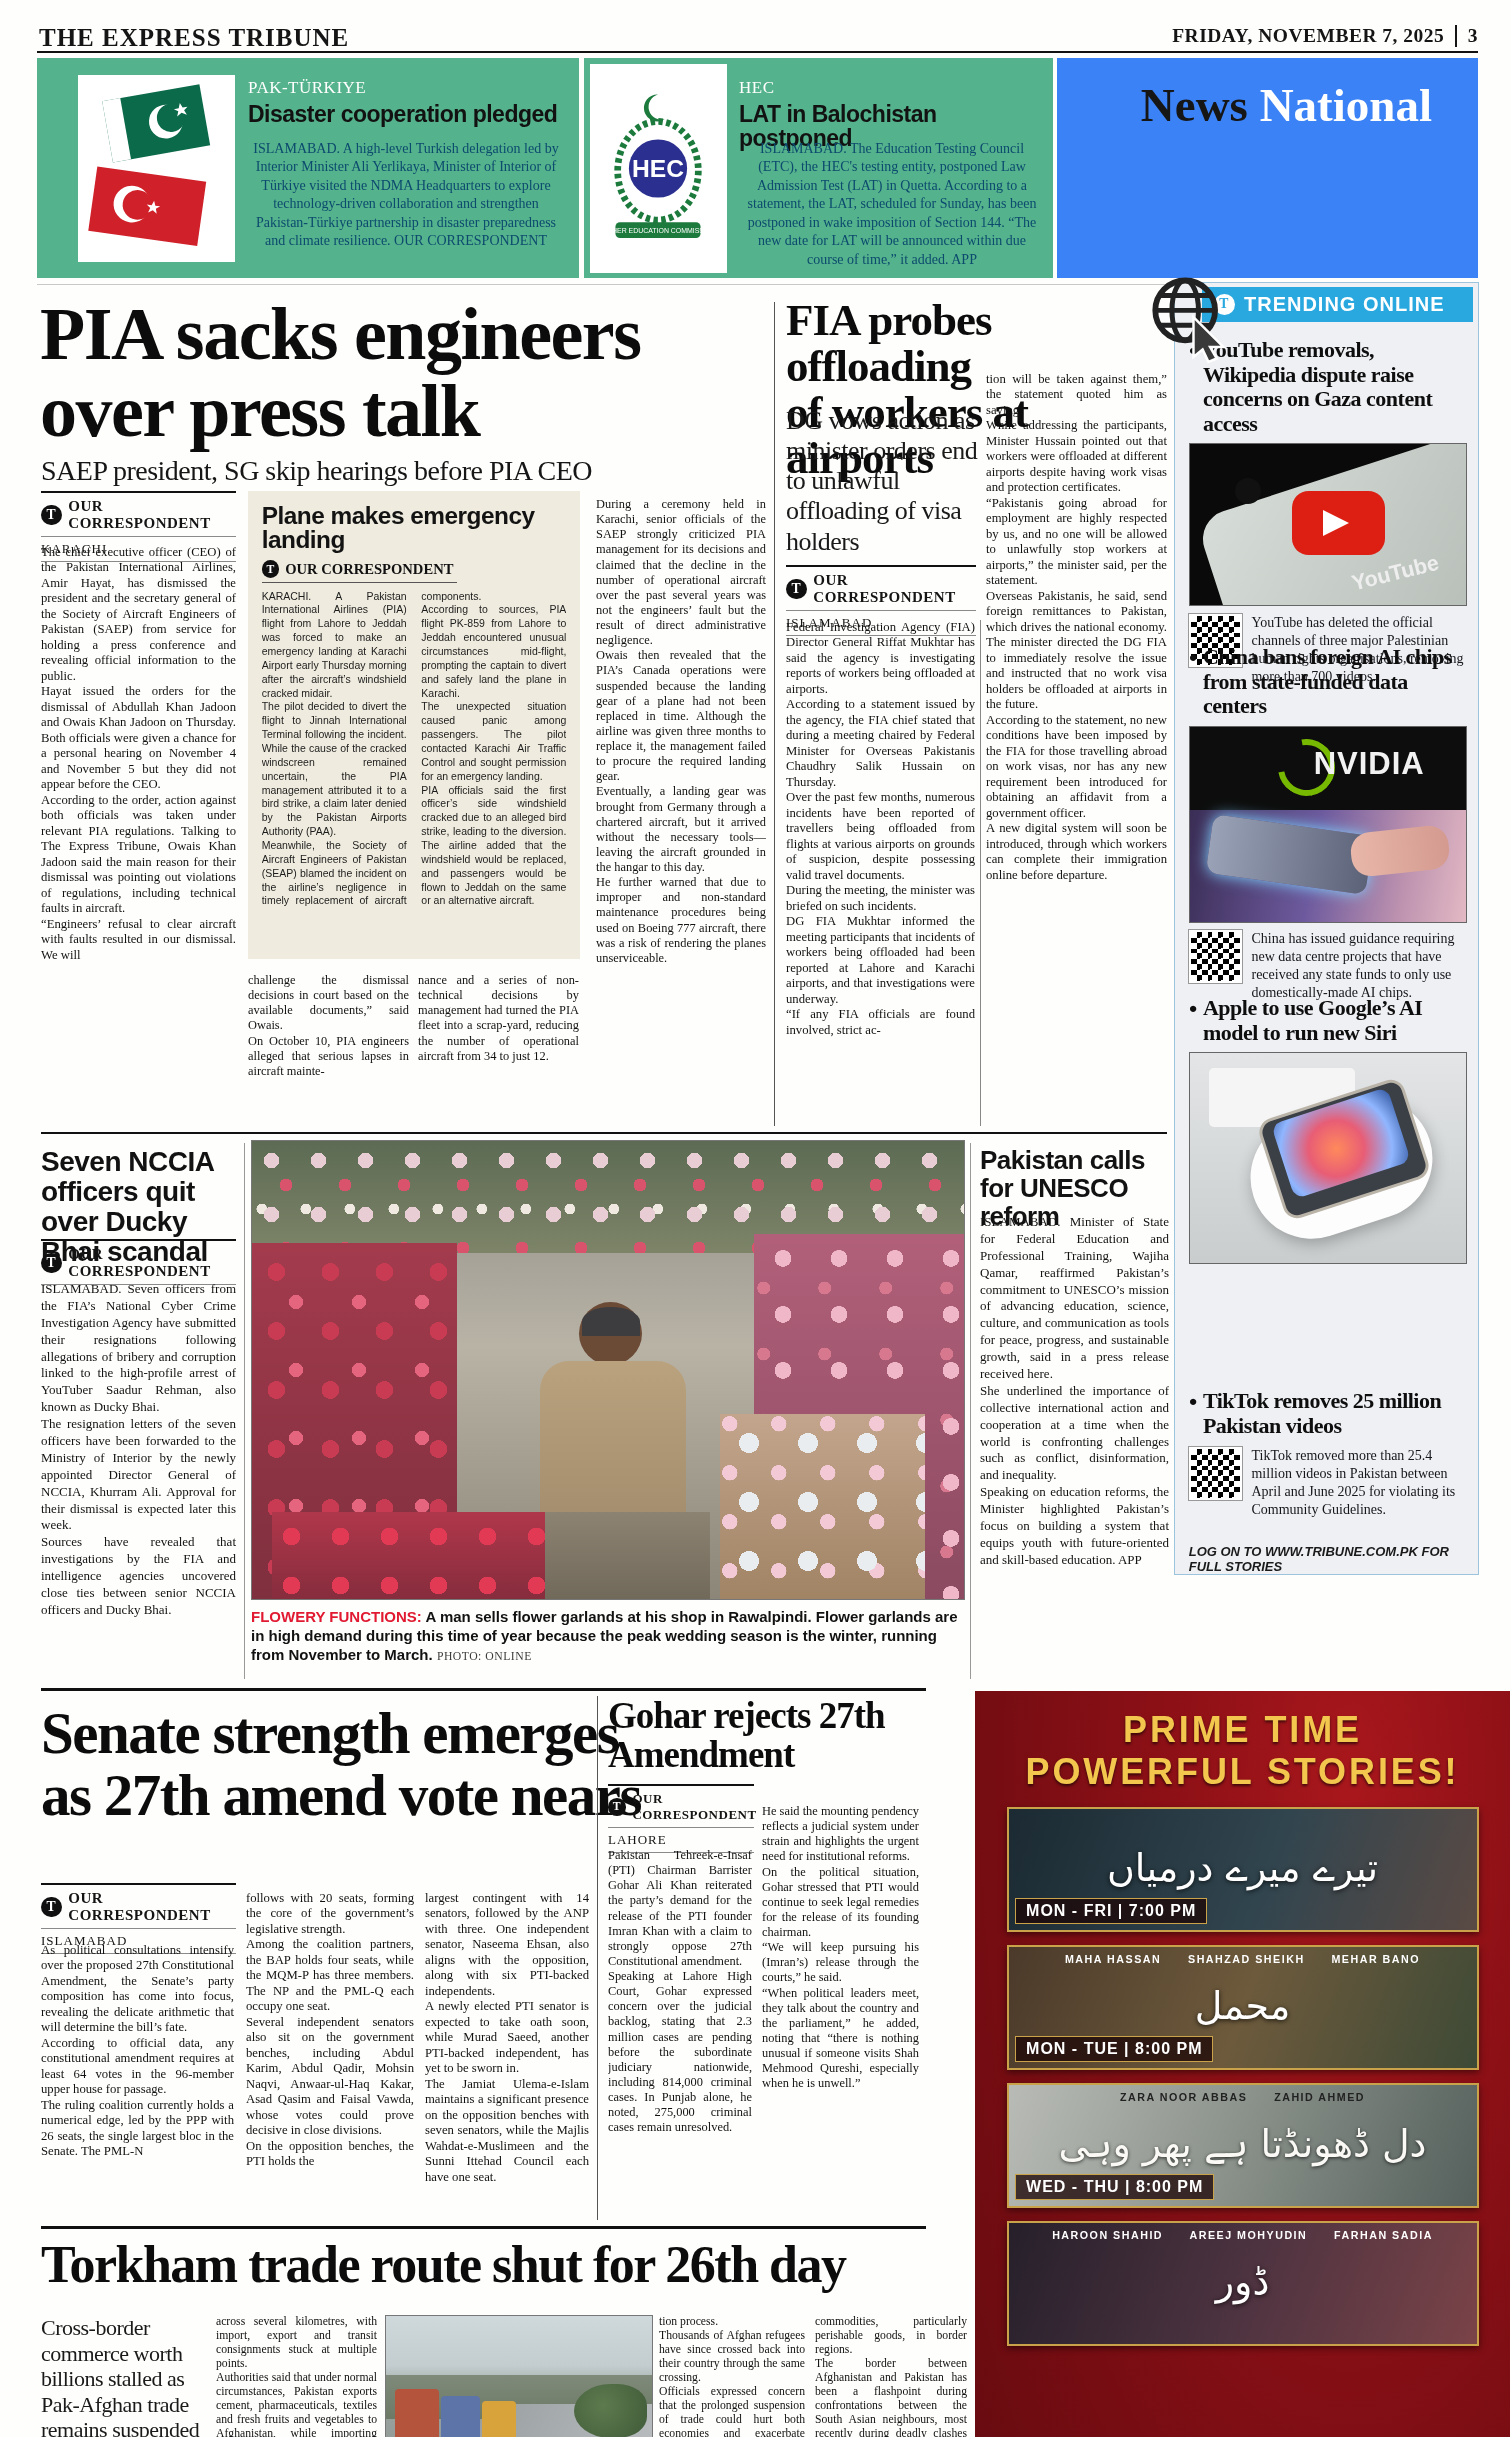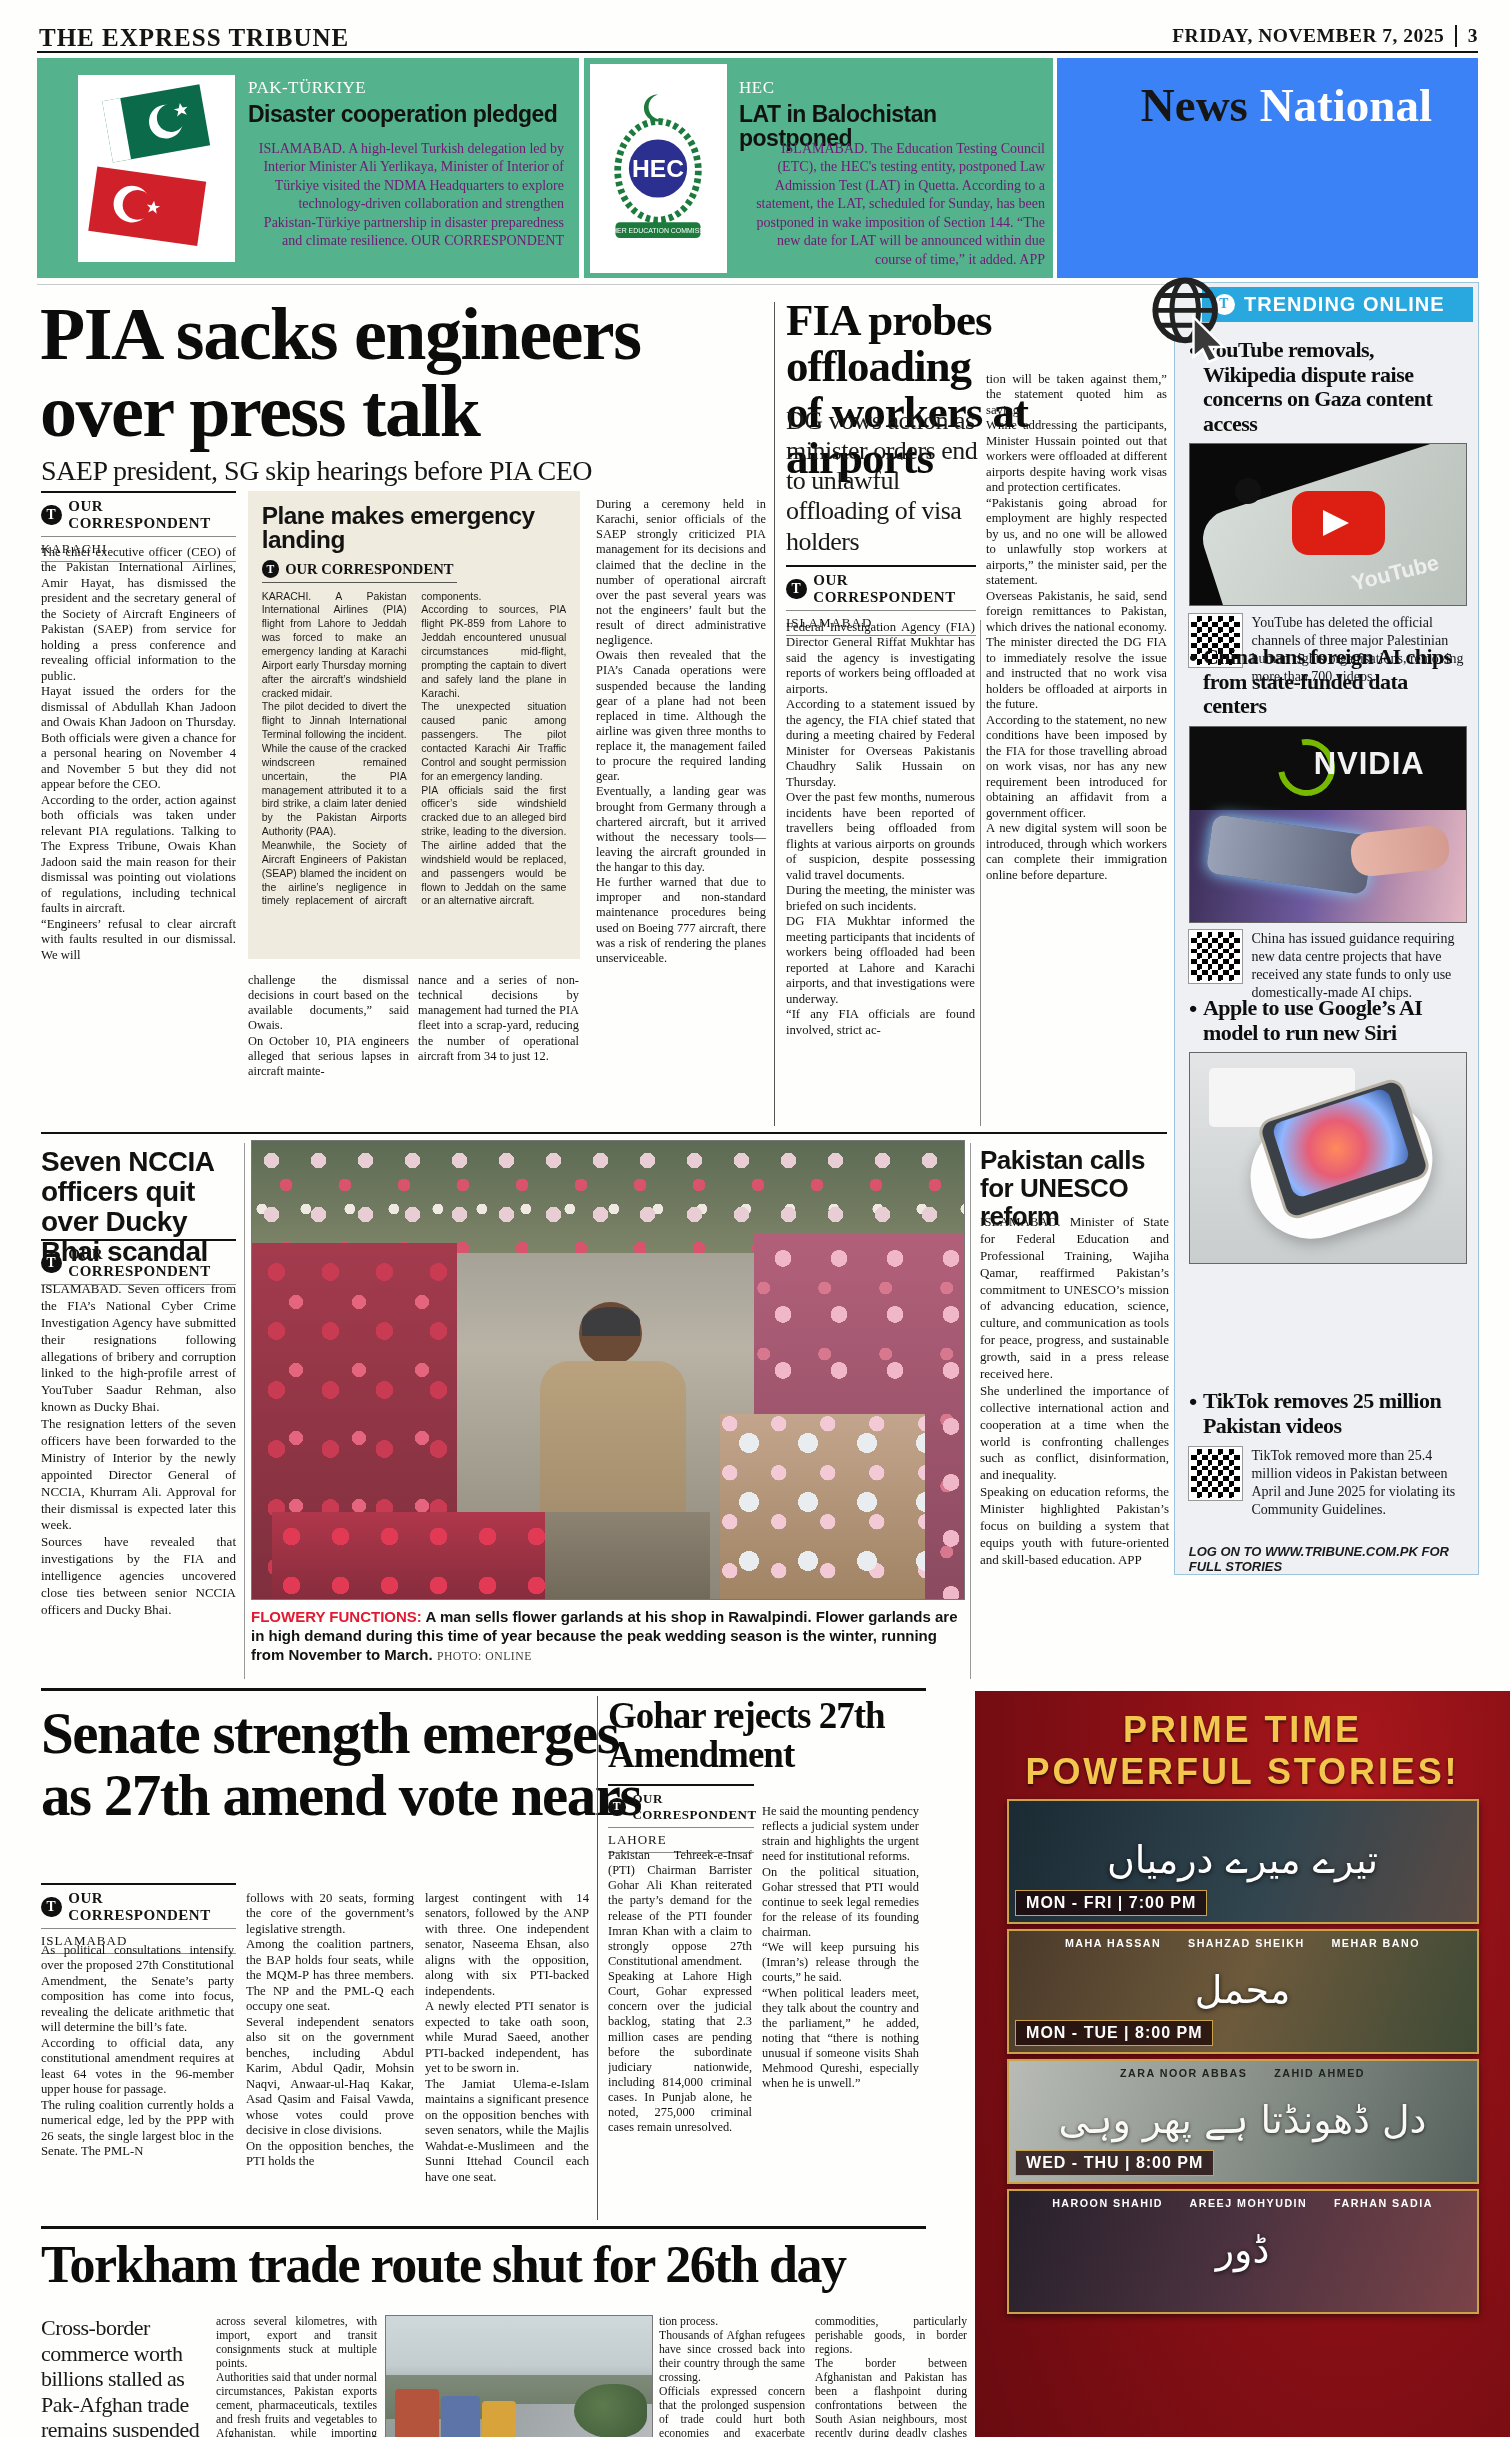--- a/index.html
+++ b/index.html
@@ -7,21 +7,21 @@
   .abs{position:absolute}
   .rule{background:#111}
   
   .masthead{font:bold 25px "Liberation Serif",serif;letter-spacing:1px;color:#151515}
   .pagedate{font:bold 19.5px "Liberation Serif",serif;letter-spacing:0.5px;color:#151515;display:flex;gap:10.7px;align-items:center}
   .pagenum{border-left:2px solid #151515;padding-left:10.7px}
   
   .brief{background:#54b28c}
   .kicker{font:17px "Liberation Serif",serif;color:#fff;letter-spacing:0.5px}
   .brief-h{font:bold 23px/1.04 "Liberation Sans",sans-serif;color:#121212;letter-spacing:-0.5px}
-  .brief-b{font:14px/1.32 "Liberation Serif",serif;color:#701a75;text-align:right;white-space:pre-line}
+  .brief-b{font:14px/1.32 "Liberation Serif",serif;color:#0c4a6e;text-align:center;white-space:pre-line}
   .whitepanel{background:#fff;display:flex;align-items:center;justify-content:center}
   .nn-box{background:#3b82f6}
   .nn{font:bold 47px "Liberation Serif",serif;letter-spacing:0}
   .nn .b{color:#161616}.nn .w{color:#fff}
   
   .big-h{font-family:"Liberation Serif",serif;font-weight:bold;color:#0c0c0c;letter-spacing:-1.5px}
   .subhead{font:28px/1.1 "Liberation Serif",serif;color:#161616;letter-spacing:-0.5px}
   .deck{font:26px/1.16 "Liberation Serif",serif;color:#1a1a1a;letter-spacing:-0.5px}
   
   .by{border-top:2px solid #111}
@@ -46,21 +46,21 @@
   .tr-img{position:relative;overflow:hidden;border:0.5px solid #666}
   .logon{font:bold italic 13px "Liberation Sans",sans-serif;color:#1a1a1a;letter-spacing:0}
   
   .mid-h{font:bold 28px/1.07 "Liberation Sans",sans-serif;color:#121212;letter-spacing:-0.5px}
   .cap{font:bold 15px/1.25 "Liberation Sans",sans-serif;color:#121212}
   .cap .red{color:#e11931}
   .cap .credit{font:11.7px "Liberation Serif",serif;font-weight:normal;color:#3c3c3c;letter-spacing:0.5px}
   
   .ad{background:radial-gradient(ellipse at 70% 10%,#a8171c 0%,#8c1016 35%,#600a0f 100%);box-sizing:border-box;overflow:hidden}
   .ad-title{font:bold 36px/1.18 "Liberation Sans",sans-serif;color:#f3c64e;text-align:center;letter-spacing:2.9px;text-shadow:0 1.5px 2.9px rgba(0,0,0,.6)}
-  .card{position:relative;margin:5px auto 0 auto;width:468px;height:121px;border:2.4px solid #caa24a;box-shadow:0 2.9px 6.8px rgba(0,0,0,.5);overflow:hidden}
+  .card{position:relative;margin:13px auto 0 auto;width:468px;height:121px;border:2.4px solid #caa24a;box-shadow:0 2.9px 6.8px rgba(0,0,0,.5);overflow:hidden}
   .card .cast{position:absolute;top:6.8px;width:100%;text-align:center;font:bold 10.7px "Liberation Sans",sans-serif;color:#fff;letter-spacing:1.5px;white-space:pre}
   .card .urdu{position:absolute;top:50%;left:0;width:100%;transform:translateY(-52%);text-align:center;font:38px "DejaVu Sans",sans-serif;color:#fff;text-shadow:0 1px 4.9px rgba(0,0,0,.8)}
   .card .sched{position:absolute;left:6.8px;bottom:5.9px;background:rgba(30,8,8,.78);border:1px solid #caa24a;padding:2.9px 9.8px;font:bold 16px "Liberation Sans",sans-serif;color:#fff;letter-spacing:1px}
   .vline{position:absolute;width:1px;background:#555}
 </style>
 </head>
 <body>
 
 <div id="page">
 

